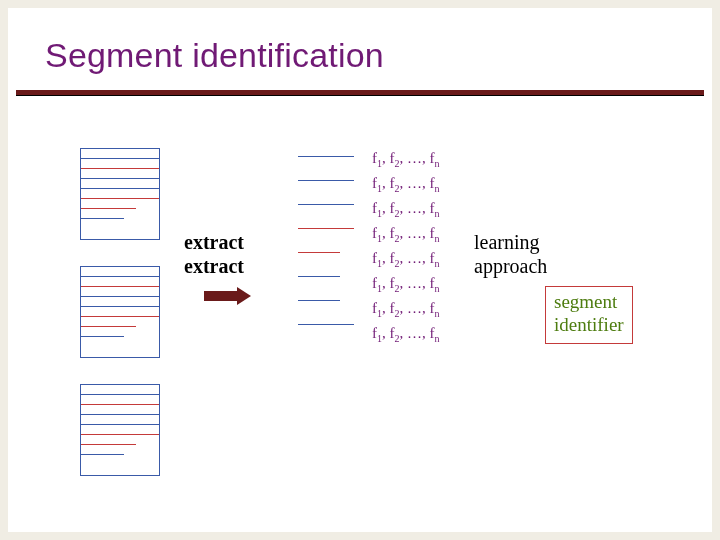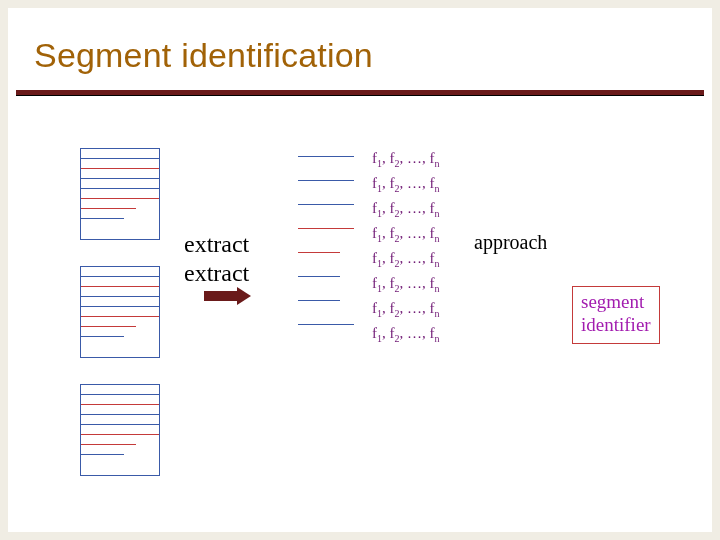--- a/index.html
+++ b/index.html
@@ -15,24 +15,24 @@
     position: absolute;
     top: 8px;
     left: 8px;
     right: 8px;
     bottom: 8px;
     background: #fff;
   }
   .title {
     position: absolute;
     top: 28px;
-    left: 26px;
+    left: 37px;
     font-family: Arial, Helvetica, sans-serif;
     font-size: 34px;
-    color: #a16207;
+    color: #701a75;
     letter-spacing: 0.2px;
   }
   .title-line {
     position: absolute;
     top: 82px;
     left: 8px;
     right: 8px;
     height: 6px;
     background: #6a1a1a;
     border-bottom: 1px solid #000;
@@ -54,24 +54,25 @@
 
   .doc1 { top: 140px; }
   .doc2 { top: 258px; }
   .doc3 { top: 376px; }
   .doc1, .doc2, .doc3 { position: absolute; left: 72px; }
 
   .extract-label {
     position: absolute;
     left: 176px;
     top: 222px;
-    font-size: 24px;
+    font-size: 20px;
     color: #000;
     text-align: left;
     line-height: 1.2;
+    font-weight: bold;
   }
   .arrow {
     position: absolute;
     left: 196px;
     top: 280px;
     width: 48px;
     height: 16px;
   }
   .arrow .shaft {
     position: absolute;
@@ -120,26 +121,26 @@
   .learning-label {
     position: absolute;
     left: 466px;
     top: 222px;
     font-size: 20px;
     color: #000;
     line-height: 1.2;
   }
   .seg-id-box {
     position: absolute;
-    left: 564px;
+    left: 537px;
     top: 278px;
     border: 1px solid #c43a3a;
     padding: 4px 8px 6px 8px;
     font-size: 19px;
-    color: #a21caf;
+    color: #4d7c0f;
     line-height: 1.2;
   }
 </style>
 </head>
 <body>
 
 <div class="slide-area">
 
   <div class="title">Segment identification</div>
   <div class="title-line"></div>
@@ -198,21 +199,22 @@
       <div class="feat-row">f<sub>1</sub>, f<sub>2</sub>, …, f<sub>n</sub></div>
       <div class="feat-row">f<sub>1</sub>, f<sub>2</sub>, …, f<sub>n</sub></div>
       <div class="feat-row">f<sub>1</sub>, f<sub>2</sub>, …, f<sub>n</sub></div>
       <div class="feat-row">f<sub>1</sub>, f<sub>2</sub>, …, f<sub>n</sub></div>
       <div class="feat-row">f<sub>1</sub>, f<sub>2</sub>, …, f<sub>n</sub></div>
       <div class="feat-row">f<sub>1</sub>, f<sub>2</sub>, …, f<sub>n</sub></div>
       <div class="feat-row">f<sub>1</sub>, f<sub>2</sub>, …, f<sub>n</sub></div>
     </div>
 
   <div class="learning-label">
-    <span>approach</span><br>
+    <span>learning</span><br>
+    <span>approach</span>
   </div>
 
   <div class="seg-id-box">
     <span>segment</span><br>
     <span>identifier</span>
   </div>
 
 </div>
 
 </body></html>

